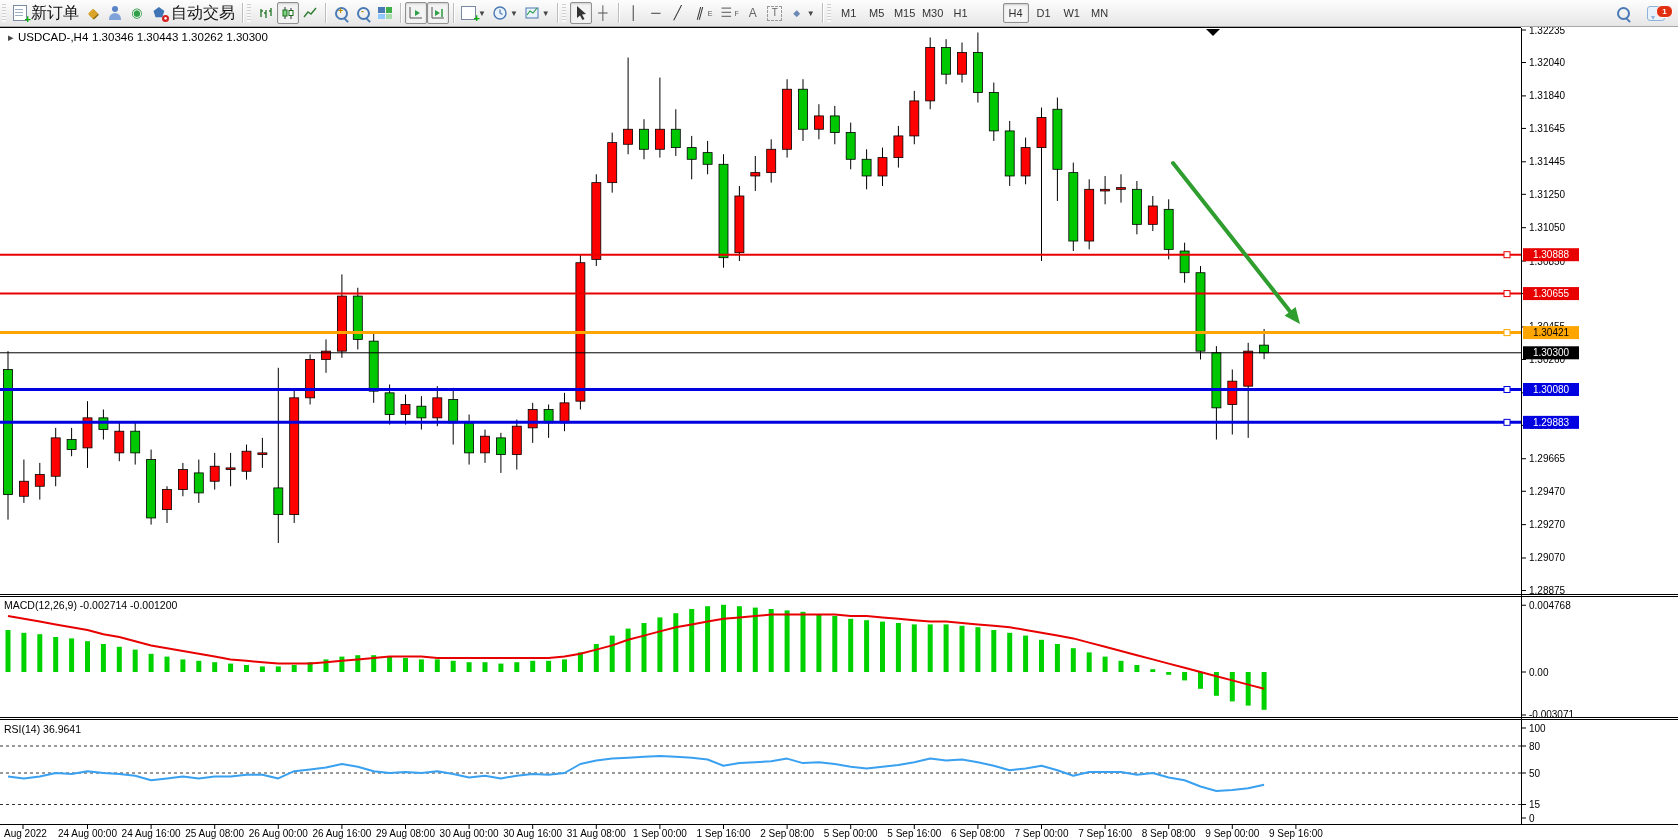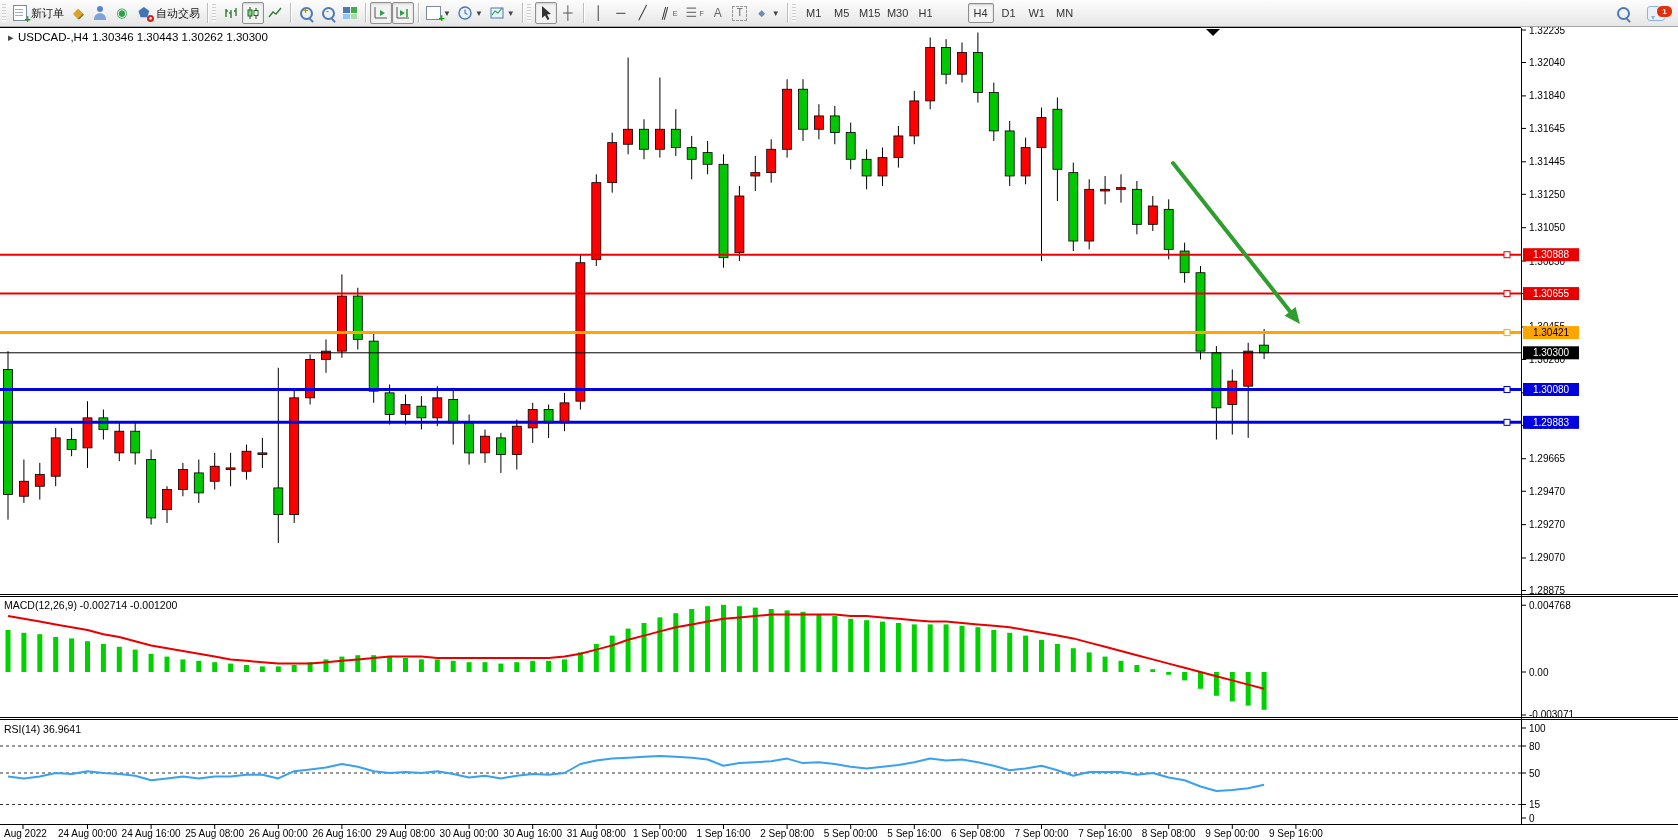--- a/index.html
+++ b/index.html
@@ -8,21 +8,21 @@
   .toolbar{position:absolute;top:0;left:0;width:1678px;height:27px;
     background:linear-gradient(#fdfdfd,#e6e6e6);border-bottom:1px solid #a8a8a8;
     display:flex;align-items:center;box-sizing:border-box;z-index:5;}
   .tb-group{display:flex;align-items:center;height:27px;padding:0 2px;}
   .tb-sep{width:1px;height:20px;background:#bdbdbd;margin:0 2px;box-shadow:1px 0 0 #fff;}
   .tb-handle{width:4px;height:18px;margin:0 2px;
     background:repeating-linear-gradient(180deg,#cfcfcf 0 1px,#f8f8f8 1px 3px);}
   .btn{display:flex;align-items:center;justify-content:center;min-width:22px;height:22px;
     border:1px solid transparent;border-radius:2px;box-sizing:border-box;padding:0 2px;color:#333;}
   .btn.pressed{background:#f3f3f3;border:1px solid #909090;box-shadow:inset 0 1px 2px rgba(0,0,0,.15);}
-  .btn .lbl{font-size:11px;color:#111;margin-left:4px;white-space:nowrap;}
+  .btn .lbl{font-size:16px;color:#111;margin-left:4px;white-space:nowrap;}
   .caret{font-size:8px;color:#444;margin-left:2px;}
   .tf-btn{min-width:26px;height:20px;margin:0 1px;display:flex;align-items:center;justify-content:center;
     font-size:11px;color:#333;border:1px solid transparent;border-radius:2px;box-sizing:border-box;}
   .tf-btn.active{background:#f5f5f5;border:1px solid #8e8e8e;box-shadow:inset 0 1px 2px rgba(0,0,0,.18);margin-left:28px;}
   .icon16{width:16px;height:16px;display:inline-flex;align-items:center;justify-content:center;
     font-size:13px;line-height:16px;}
   .right-tools{position:absolute;right:6px;top:0;height:27px;display:flex;align-items:center;}
   .lens{position:relative;width:9px;height:9px;border:2px solid #4a7ab5;border-radius:50%;}
   .lens::after{content:"";position:absolute;width:2px;height:6px;background:#4a7ab5;
     left:8px;top:8px;transform:rotate(-45deg);}

